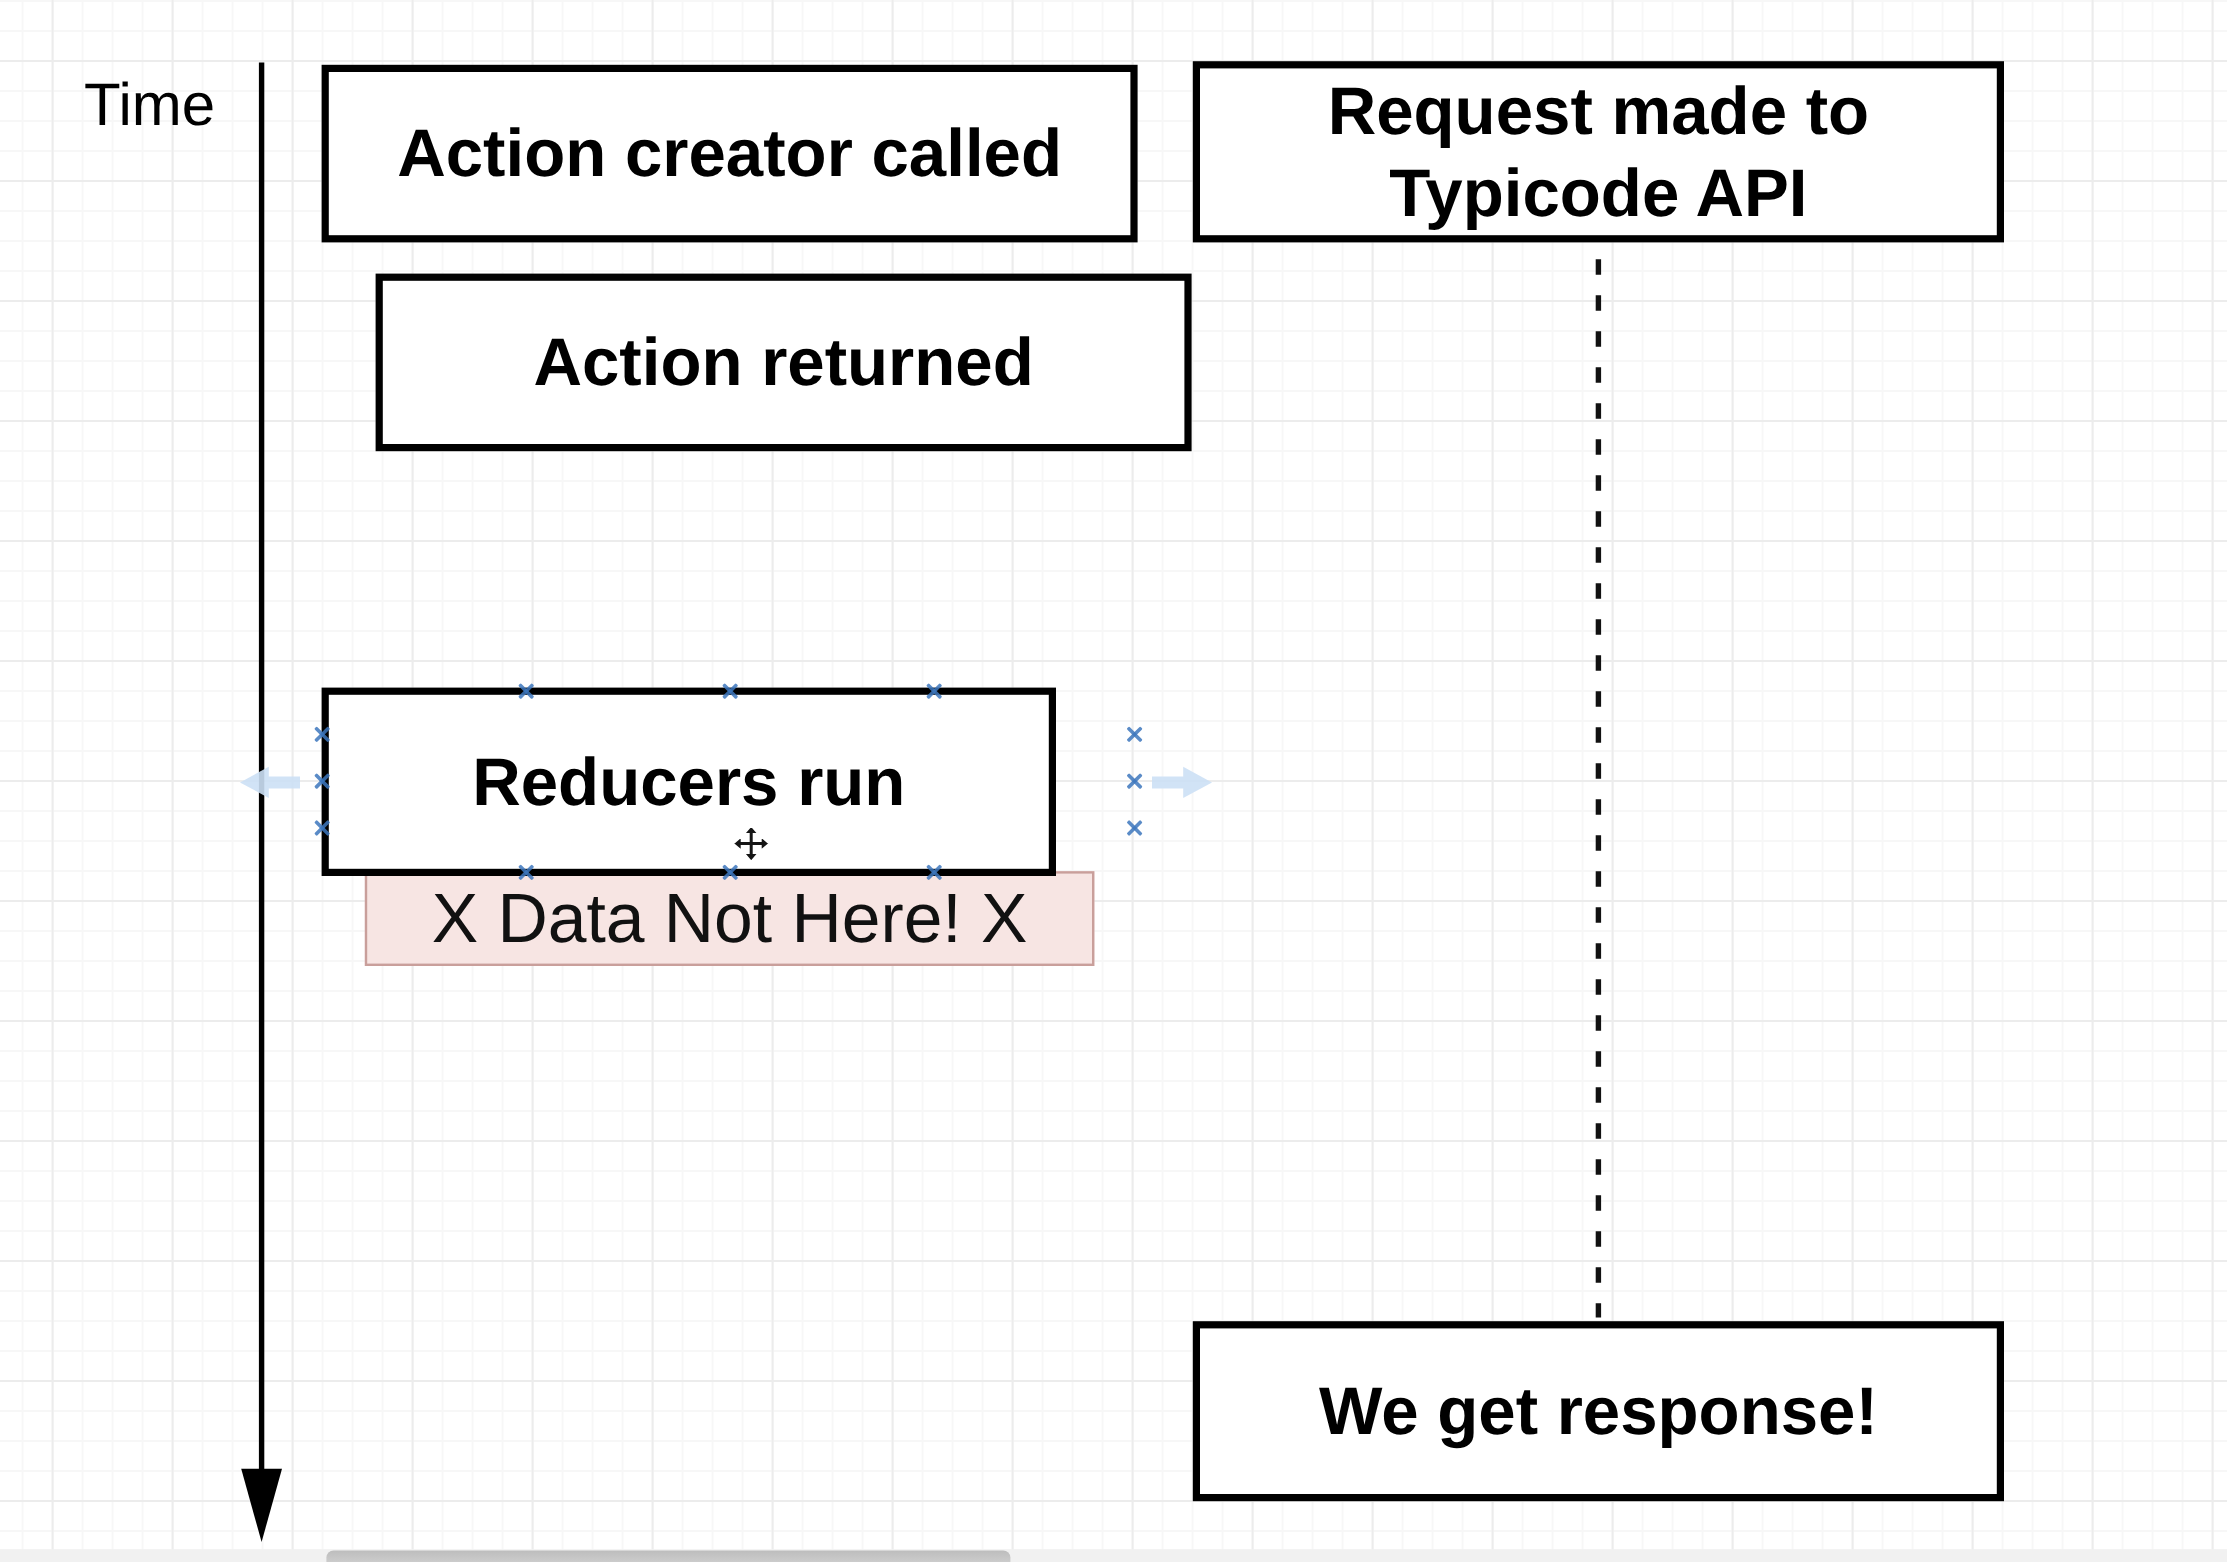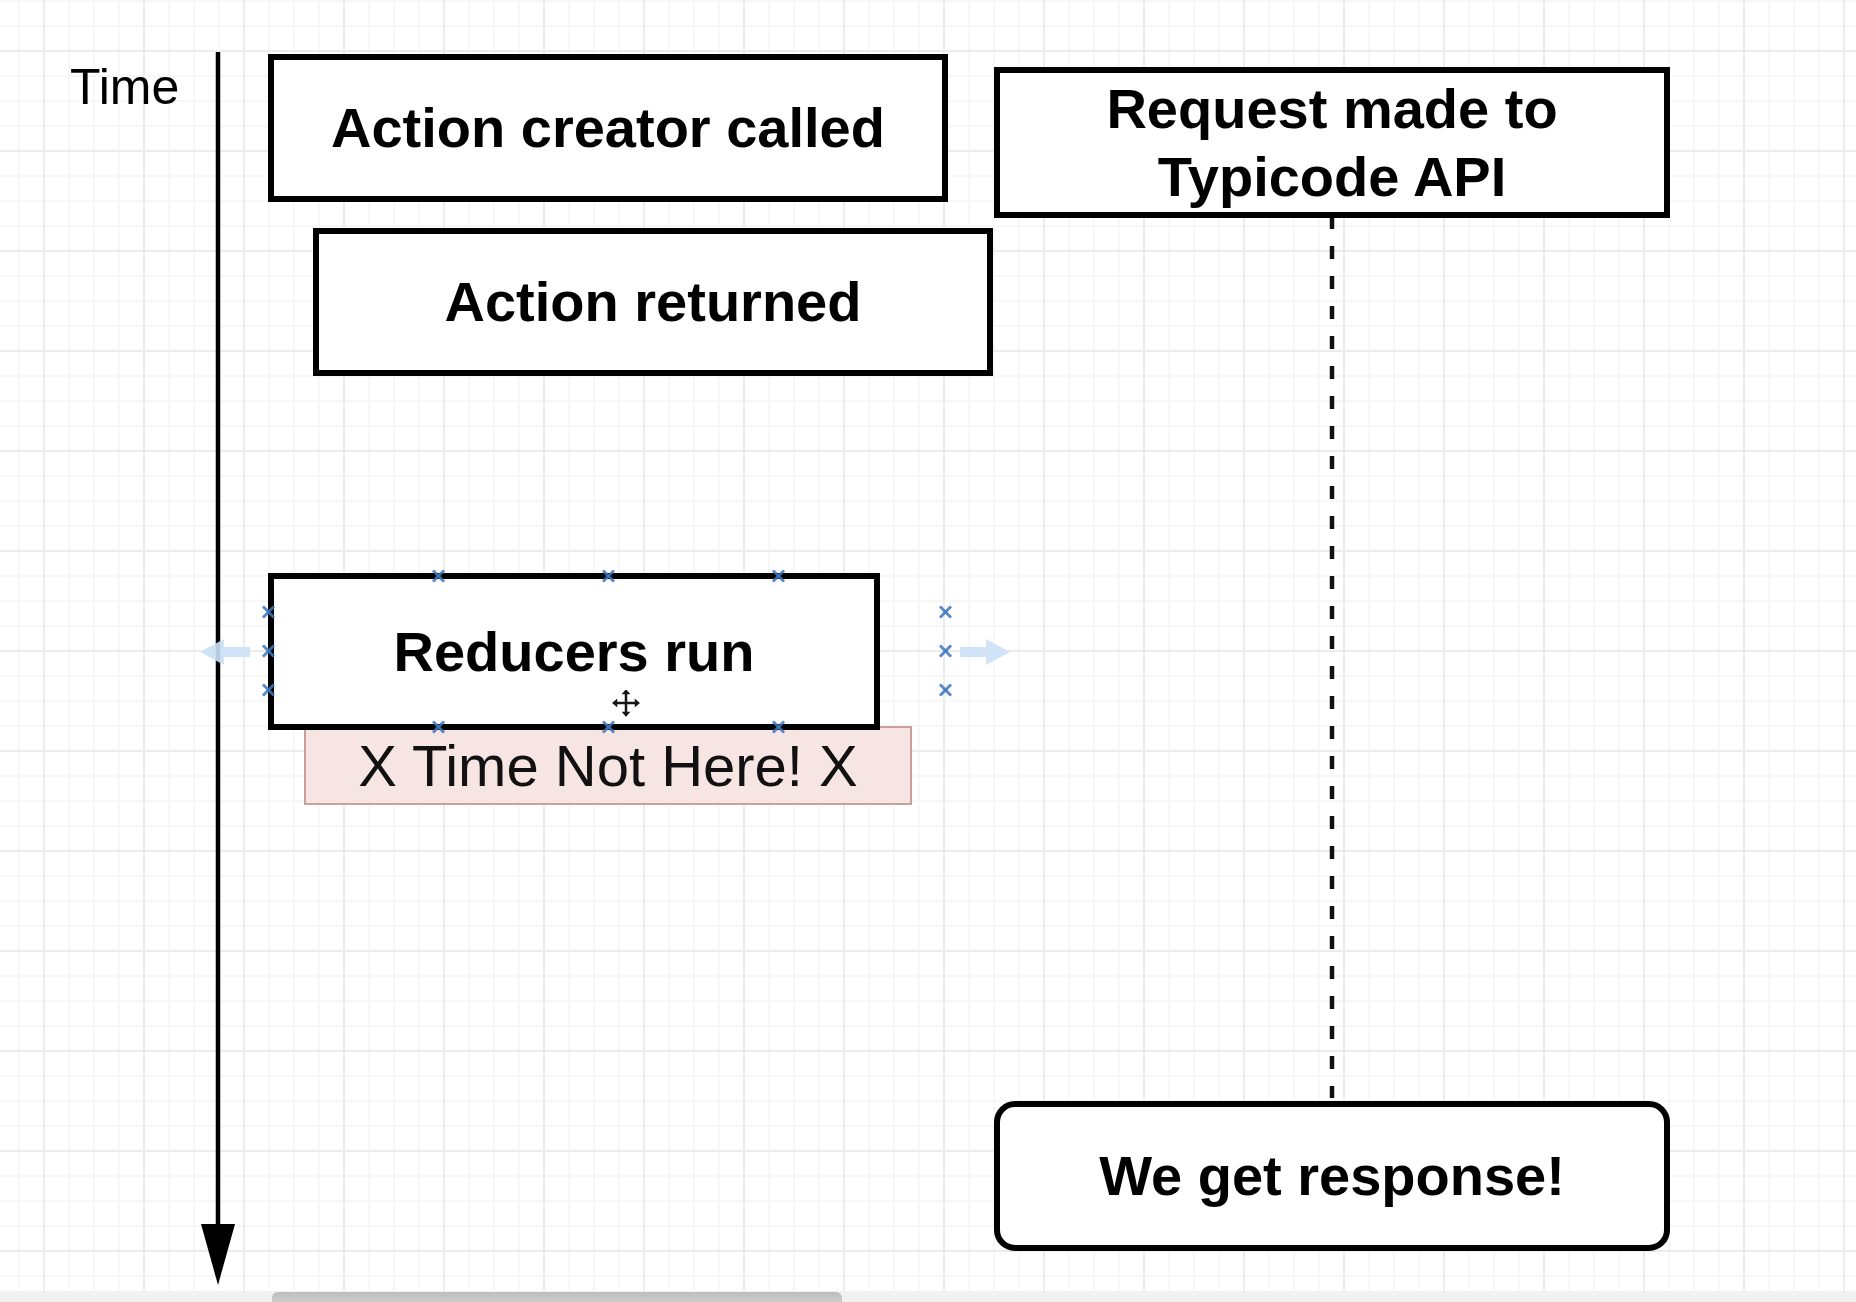--- a/index.html
+++ b/index.html
@@ -26,22 +26,22 @@
     display:flex;align-items:center;justify-content:center;
     text-align:center;
     font-weight:bold;font-size:56px;line-height:1.2;color:#000;
     z-index:2;box-sizing:border-box;
   }
   .shape-label{white-space:pre-line;}
   .b1{left:268px;top:54px;width:680px;height:148px;}
   .b2{left:268px;top:228px;width:680px;height:148px;margin-left:45px;}
   .b3{left:268px;top:402px;width:680px;height:151px;}
   .b4{left:268px;top:573px;width:612px;height:157px;}
-  .ra{left:994px;top:51px;width:676px;height:151px;margin-top:16px;}
-  .rb{left:994px;top:1101px;width:676px;height:150px;border-radius:21px;}
+  .ra{left:994px;top:51px;width:676px;height:151px;}
+  .rb{left:994px;top:1101px;width:676px;height:150px;}
   .annotation{
     position:absolute;left:304px;top:726px;width:608px;height:79px;
     background:#f7e5e3;border:2px solid #c99f9b;box-sizing:border-box;
     display:flex;align-items:center;justify-content:center;
     font-size:58px;font-weight:normal;color:#111;z-index:1;
   }
   .time-label{
     position:absolute;left:70px;top:58px;
     font-size:50px;font-weight:normal;color:#000;z-index:2;
   }
@@ -79,21 +79,21 @@
 
     <g>
       <line x1="218" y1="52" x2="218" y2="1232" stroke="#000" stroke-width="4.5"></line>
       <polygon points="201,1224 235,1224 218,1285" fill="#000"></polygon>
     </g>
 
     <line x1="1332" y1="216" x2="1332" y2="1098" stroke="#111" stroke-width="4.5" stroke-dasharray="13 17"></line>
   </svg>
 
   <div class="annotation">
-    <span class="shape-label">X Time Not Here! X</span>
+    <span class="shape-label">X Data Not Here! X</span>
   </div>
 
   <div class="shape b1">
     <span class="shape-label">Action creator called</span>
   </div>
   <div class="shape b2">
     <span class="shape-label">Action returned</span>
   </div>
   <div class="shape b4">
     <span class="shape-label">Reducers run</span>

